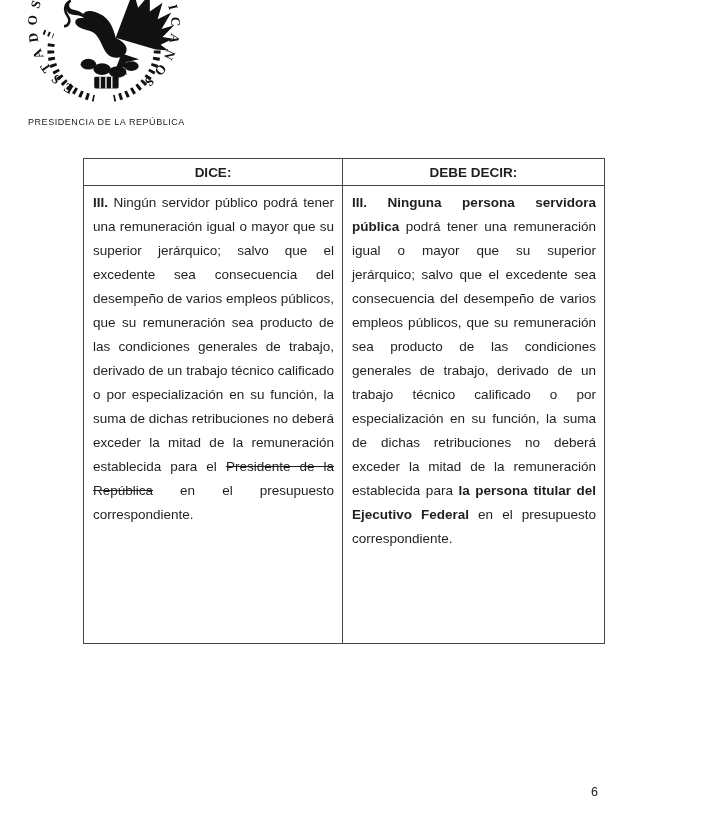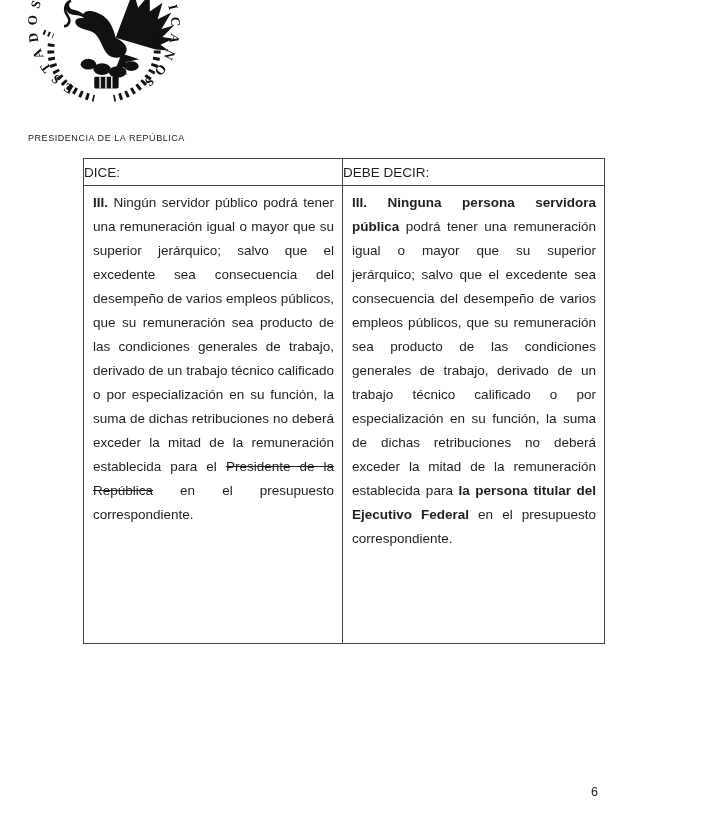--- a/index.html
+++ b/index.html
@@ -32,40 +32,39 @@
     fill: #111;
   }
   .letterhead {
     position: absolute;
     top: 117px;
     left: 28px;
     font-size: 9px;
     letter-spacing: 0.55px;
     color: #1a1a1a;
     white-space: nowrap;
-    margin-top: 16px;
   }
   table.cmp {
     position: absolute;
     top: 158px;
     left: 83px;
     width: 521px;
     border-collapse: collapse;
     table-layout: fixed;
   }
   table.cmp col.c1 { width: 259px; }
   table.cmp col.c2 { width: 262px; }
   table.cmp th, table.cmp td {
     border: 1px solid #454545;
     font-size: 13.5px;
   }
   table.cmp th {
     height: 26px;
-    font-weight: normal;
-    text-align: left;
+    font-weight: bold;
+    text-align: center;
     vertical-align: middle;
     padding: 0;
   }
   table.cmp td {
     vertical-align: top;
     text-align: justify;
     padding: 5px 8px 0 9px;
     line-height: 24px;
   }
   tr.r1 td { height: 112px; }

